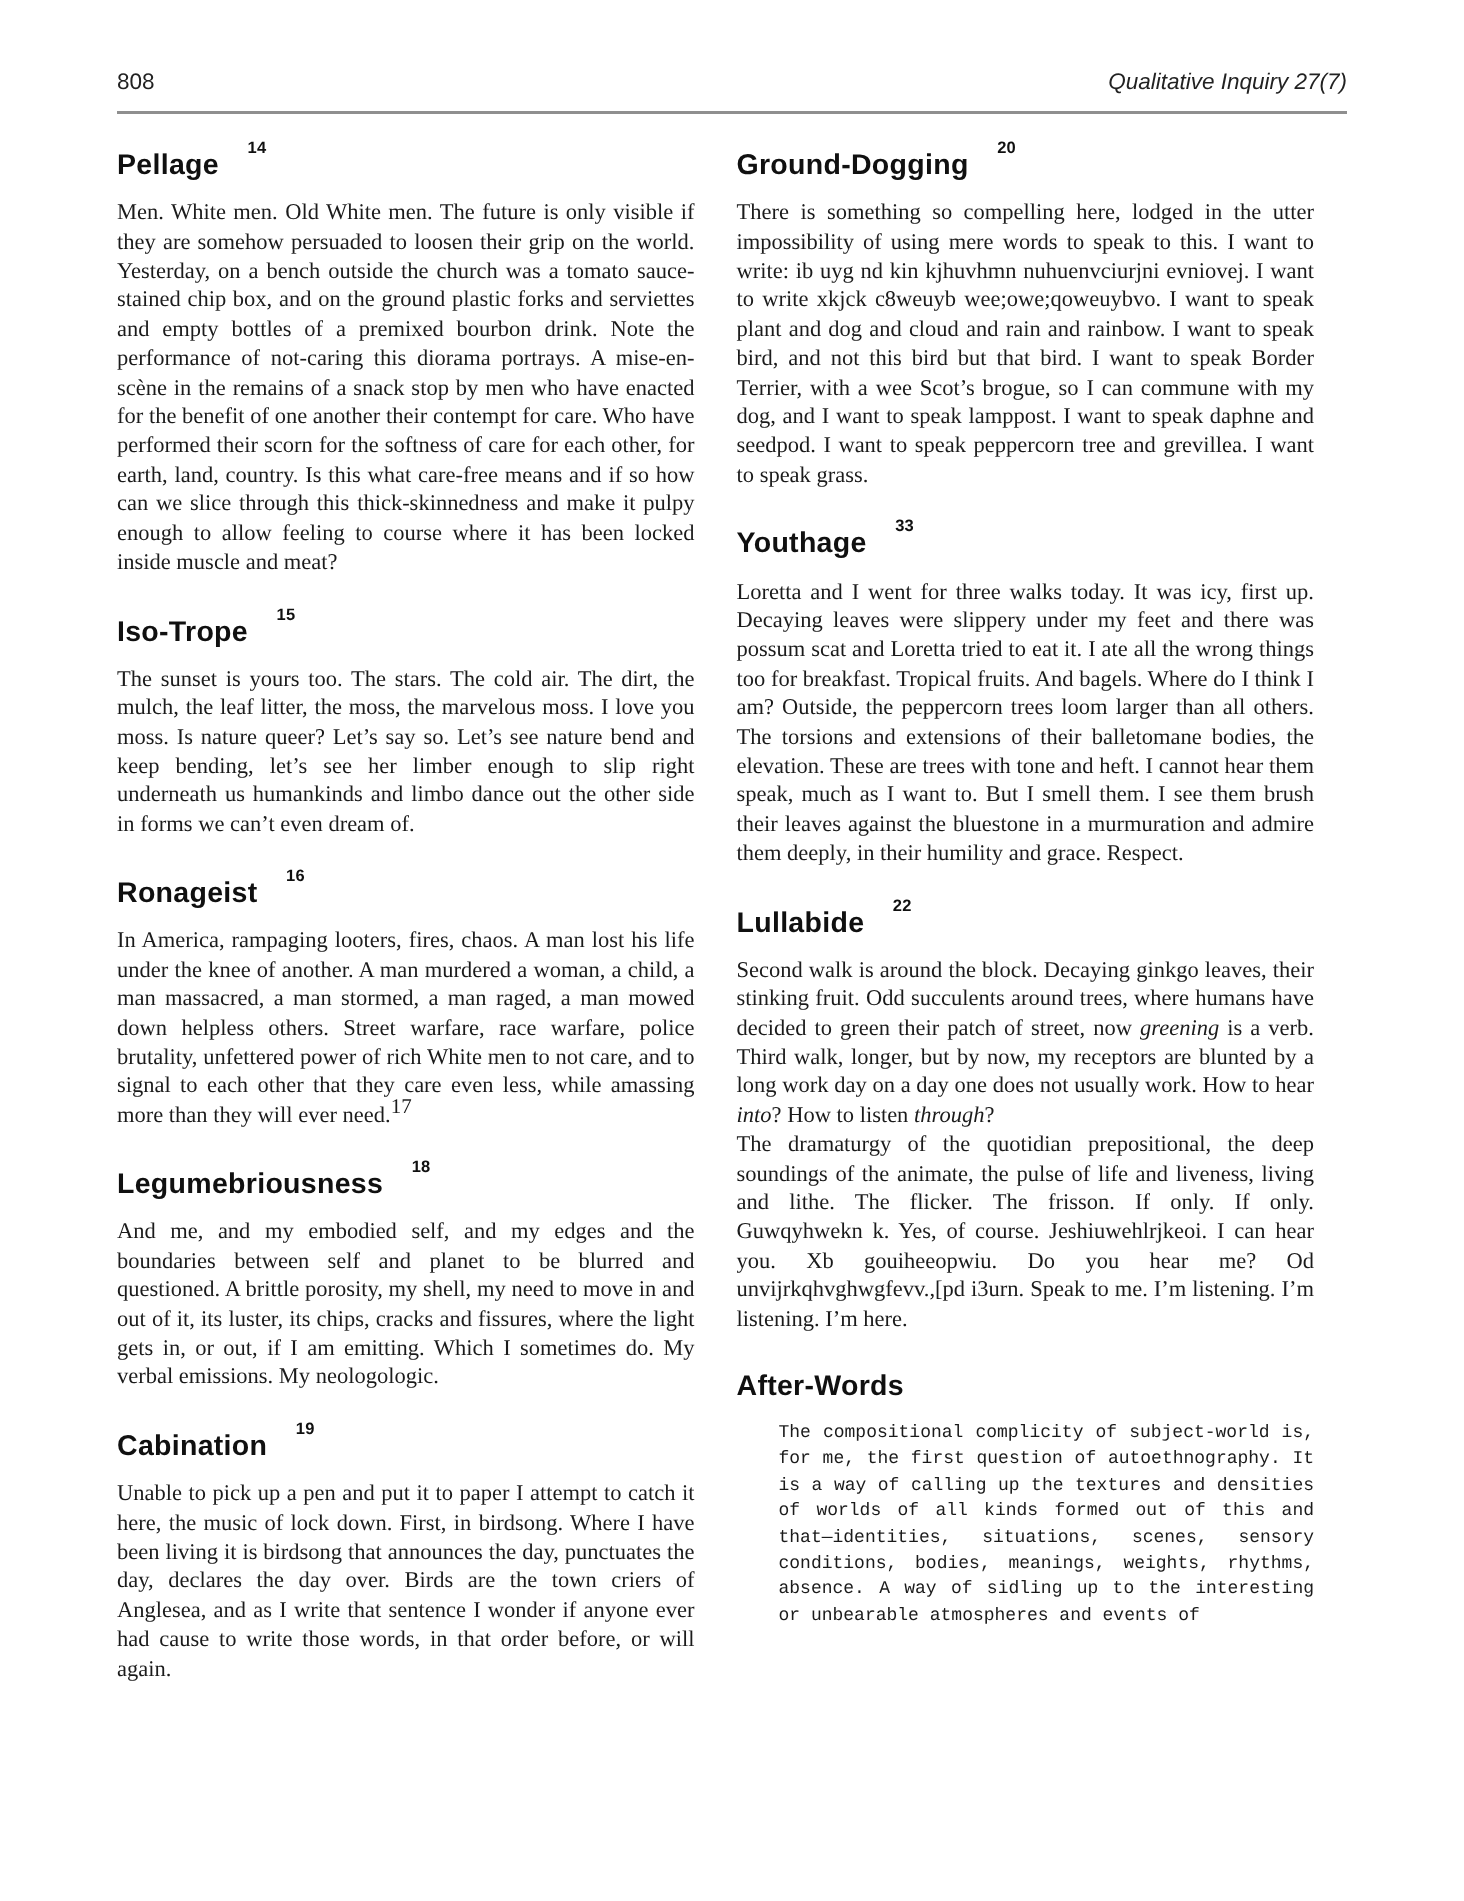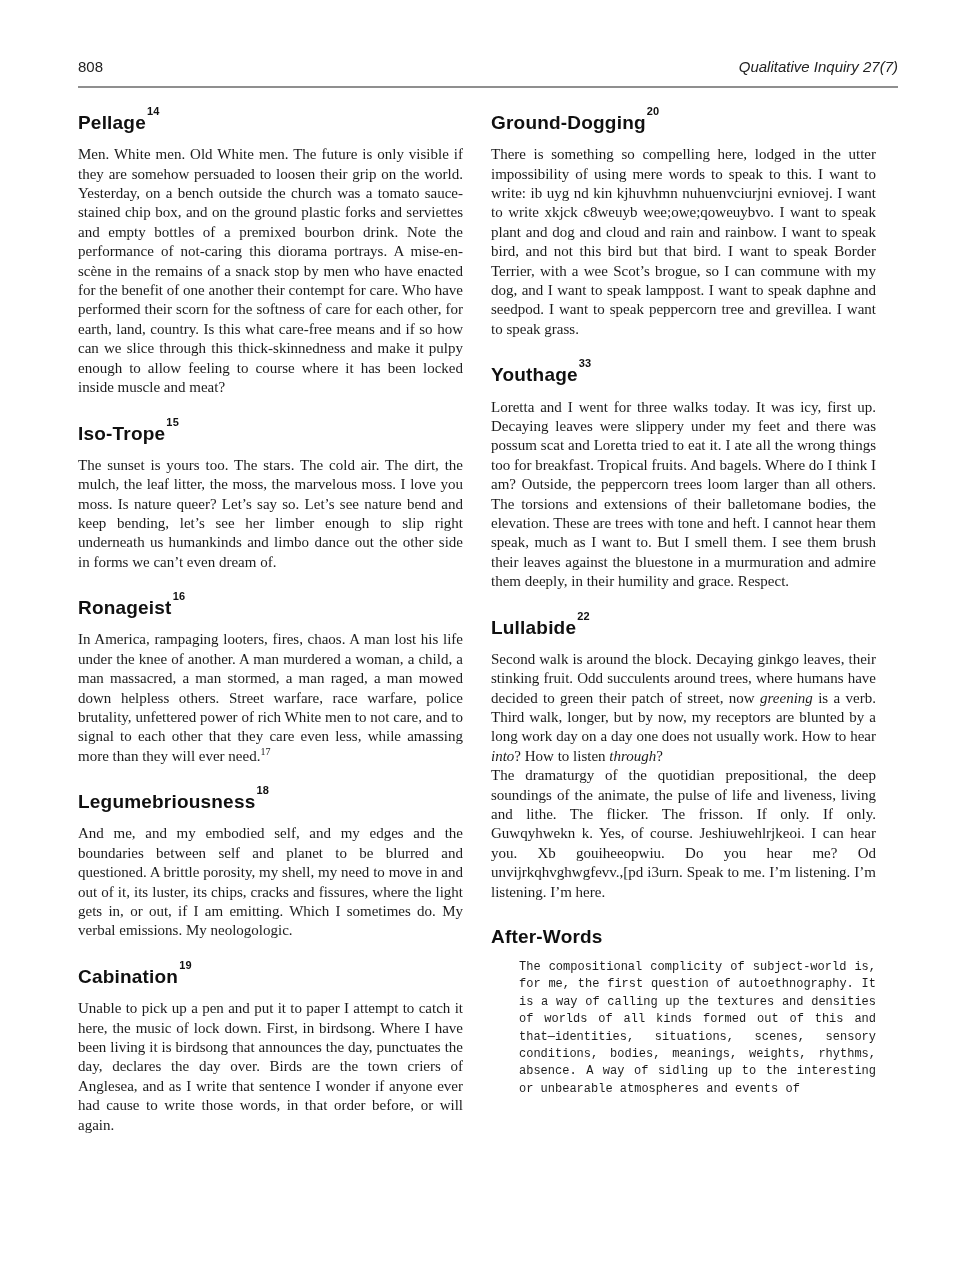--- a/index.html
+++ b/index.html
@@ -4,44 +4,44 @@
 <style>
   html, body { margin:0; padding:0; background:#e8e8e8; }
   .page {
     width:976px; height:1267px; box-sizing:border-box;
     background:#ffffff; margin:0 auto; padding:0 78px;
     overflow:hidden; position:relative;
     color:#1b1b1b;
   }
   .page-header {
     display:flex; justify-content:space-between; align-items:flex-end;
-    padding-top:58px; padding-bottom:11px;
+    padding-top:46px; padding-bottom:11px;
     border-bottom:2px solid #8f8f8f;
     font-family:"Liberation Sans", sans-serif;
     font-size:15px; color:#222;
   }
   .running-head { font-style:italic;text-align:center; }
   .columns { display:flex; gap:28px; margin-top:4px; }
   .col { width:385px; flex:0 0 385px; }
   .section-heading {
     font-family:"Liberation Sans", sans-serif;
     font-weight:700; font-size:19px; color:#101010;
     margin:25px 0 11px 0; letter-spacing:0.2px; line-height:1.1;
   }
   .section:first-child .section-heading { margin-top:20px; }
   .h-sup {
     font-size:11px; font-weight:700;
-    position:relative; top:-7px; left:1px;
+    position:relative; top:-7px; left:19px;
   }
   .body-para {
     font-family:"Liberation Serif", serif;
     font-size:15px; line-height:19.4px;
     text-align:justify; margin:0; color:#1b1b1b;
   }
-  .body-para sup { font-size:10px; line-height:0; }
+  .body-para sup { font-size:14px; line-height:0; }
   .ital { font-style:italic; }
   .quote-section .body-para {
     margin-left:28px; font-size:12px; line-height:17.4px;font-family:Liberation Mono, monospace;
   }
 </style>
 </head>
 <body>
 
 <div class="page">
   <header class="page-header">

